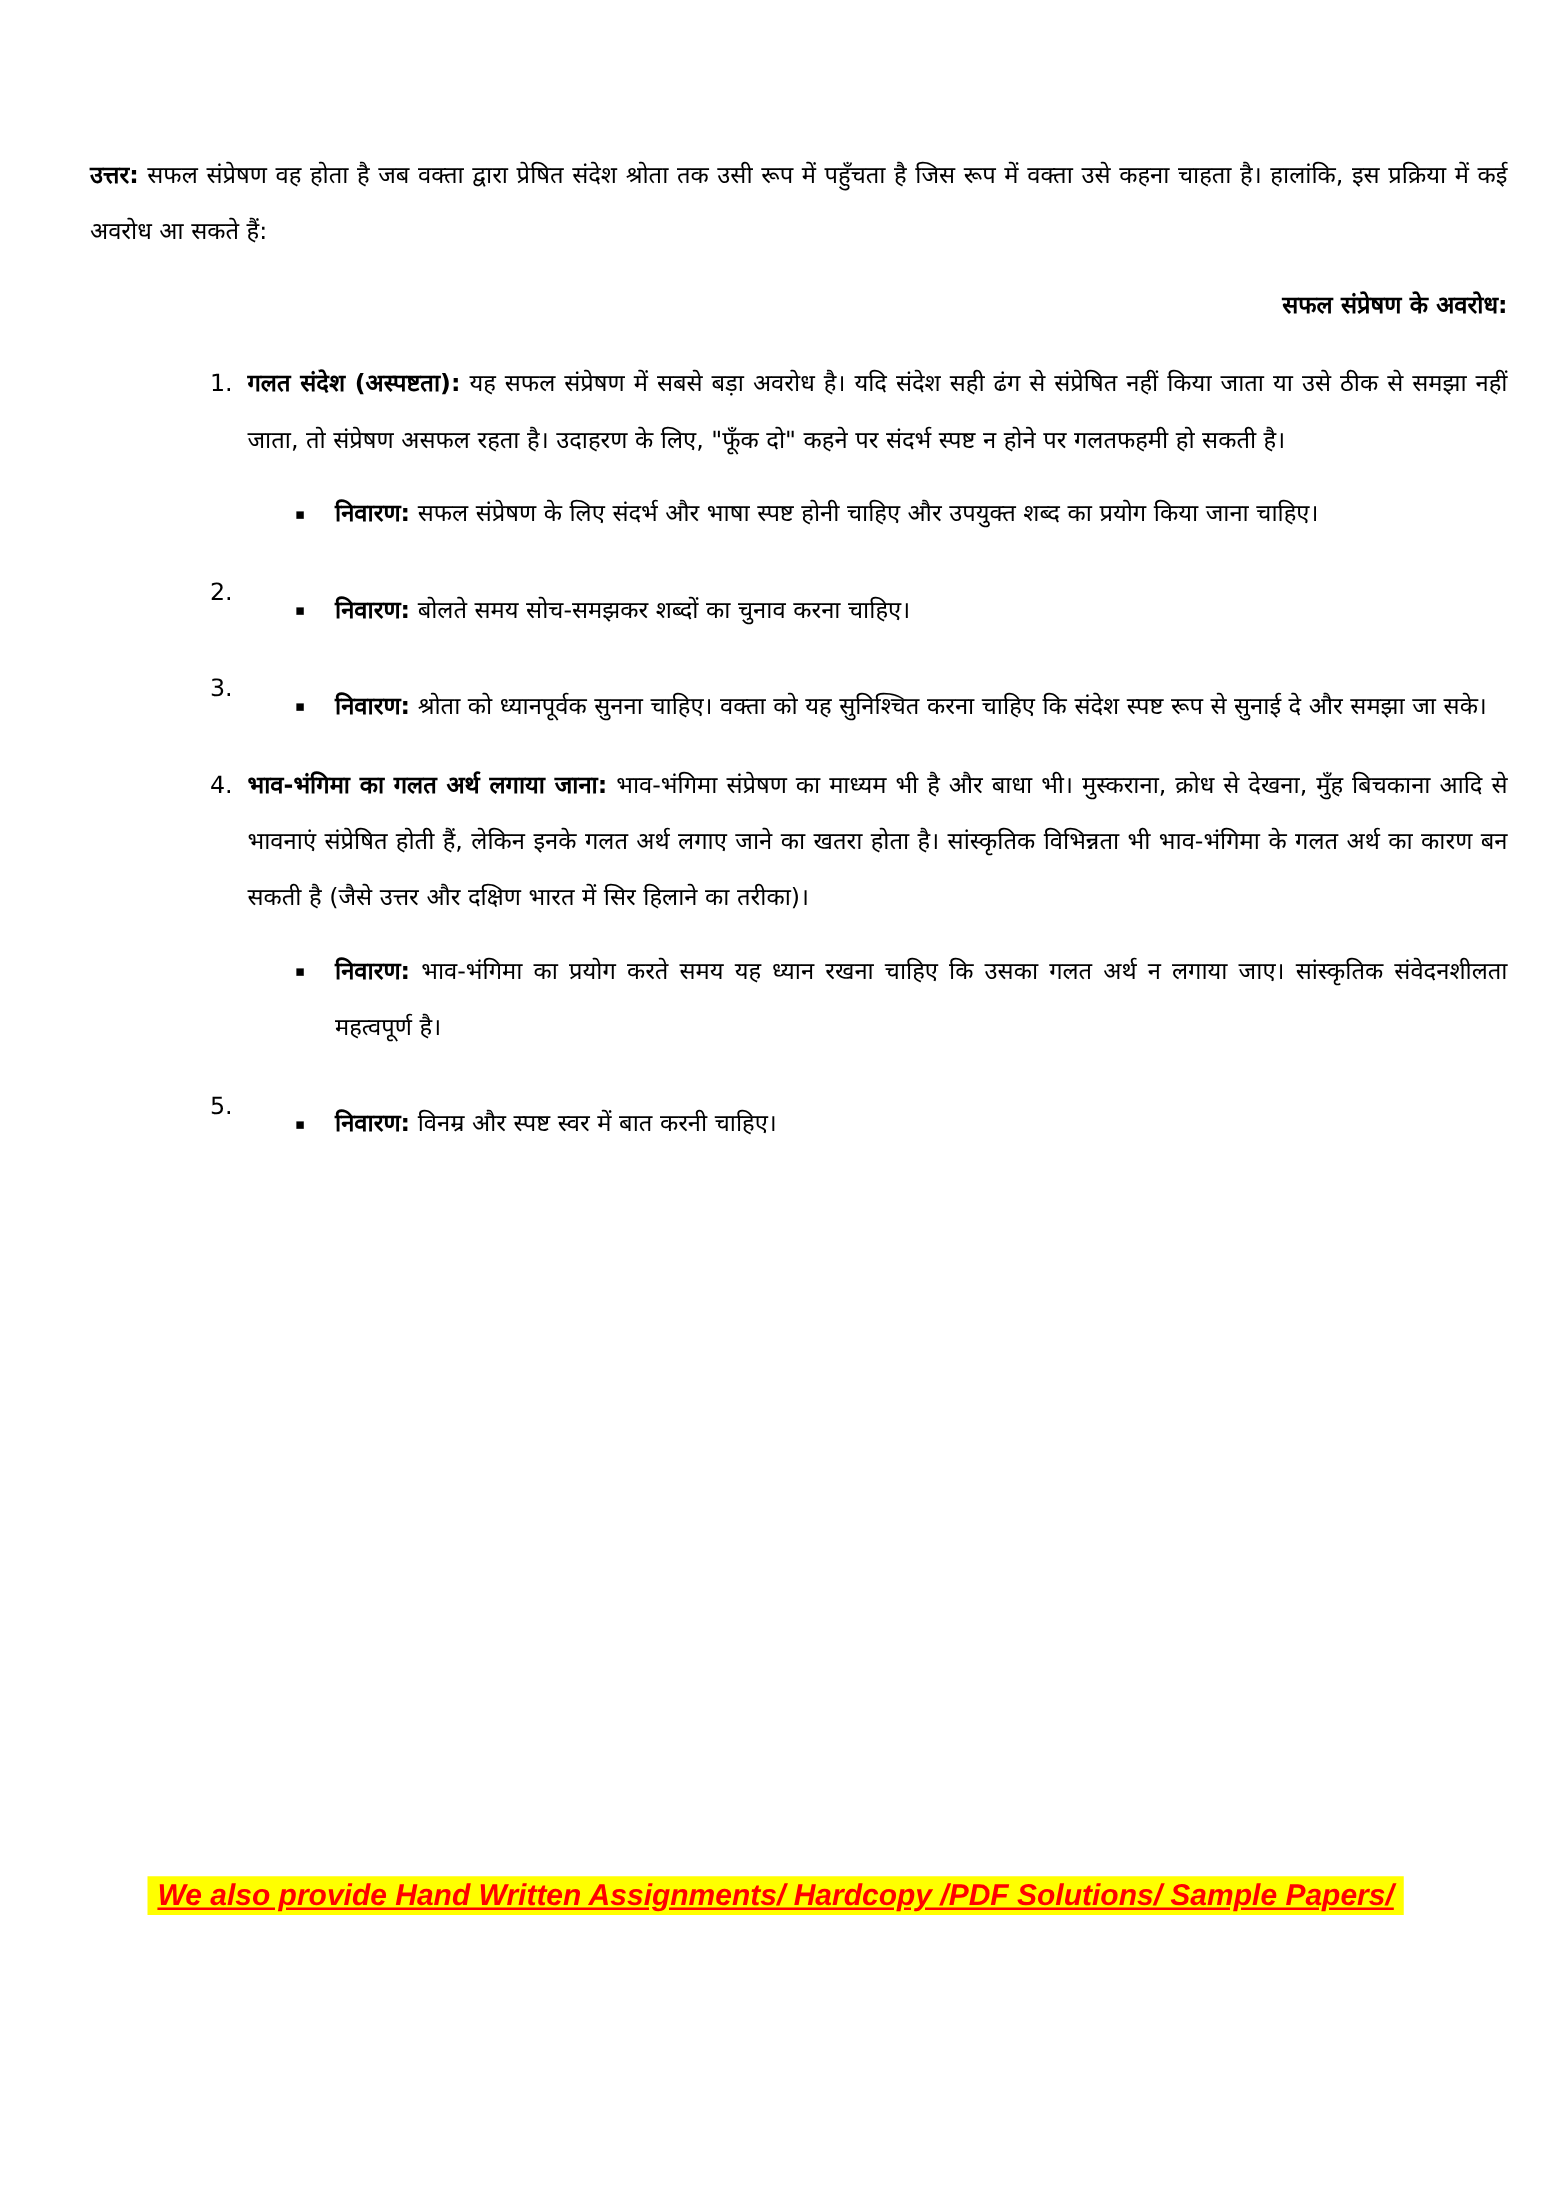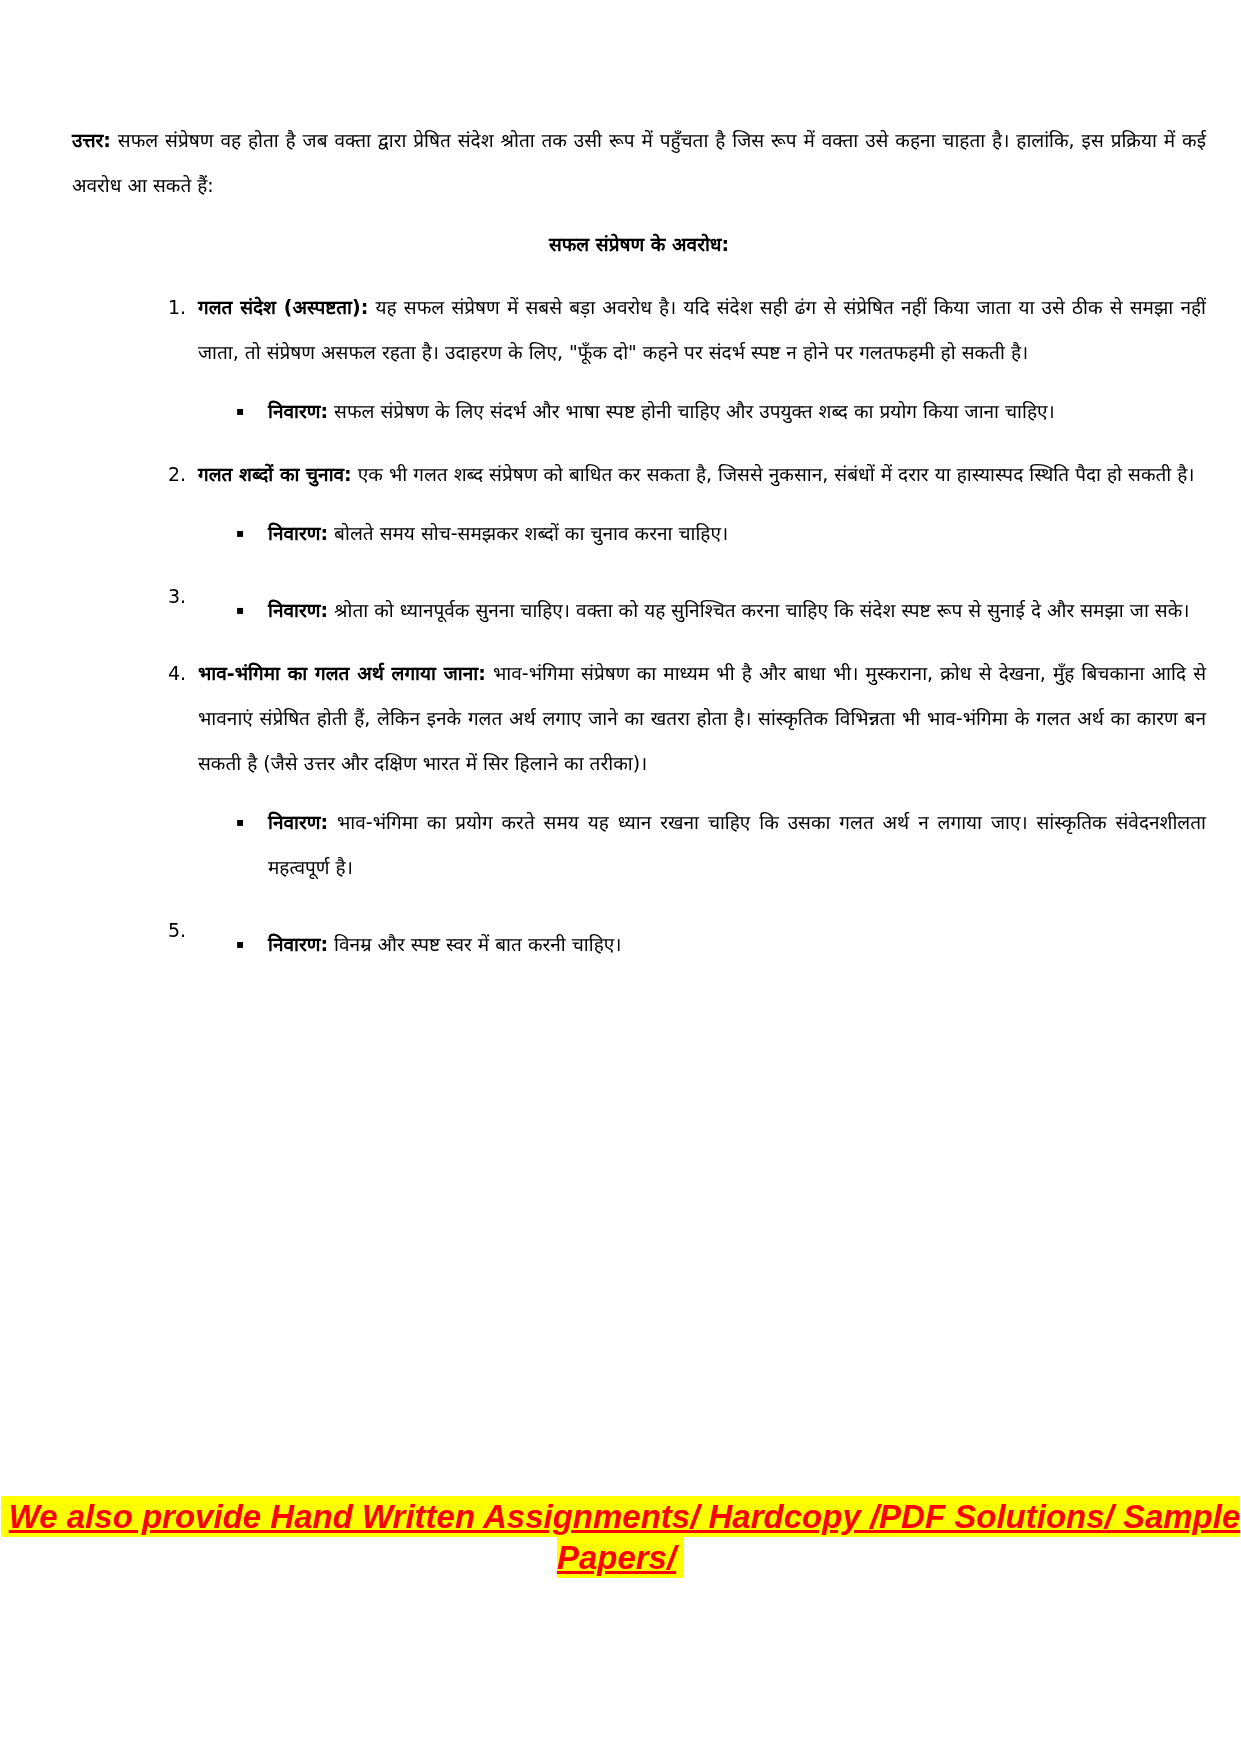--- a/index.html
+++ b/index.html
@@ -16,21 +16,21 @@
   .page {
     padding: 118px 35px 0 72px;
     font-size: 19px;
     line-height: 45px;
   }
   .para { margin: 0; text-align: justify; }
   .b { font-weight: bold; }
   .intro { margin-bottom: 14px; }
   .heading {
     font-weight: bold;
-    text-align: center;
+    text-align: right;
     margin: 0 0 18px 0;
   }
   .item {
     display: flex;
     margin-bottom: 18px;
   }
   .num {
     flex: 0 0 30px;
     margin-left: 96px;
   }
@@ -48,21 +48,21 @@
   .remedy .para { flex: 1; min-width: 0; }
   .footer {
     position: absolute;
     top: 1496px;
     left: 0;
     right: 0;
     text-align: center;
     font-family: "Liberation Sans", sans-serif;
     font-weight: bold;
     font-style: italic;
-    font-size: 33px;
+    font-size: 24px;
     line-height: 41px;
   }
   .hl {
     background: #ffff00;
     color: #ff0000;
     text-decoration: underline;
     padding: 2px 8px;
   }
 </style>
 </head>
@@ -90,24 +90,20 @@
           <span class="b">निवारण:</span>
           <span>सफल संप्रेषण के लिए संदर्भ और भाषा स्पष्ट होनी चाहिए और उपयुक्त शब्द का प्रयोग किया जाना चाहिए।</span>
         </p>
       </div>
     </div>
   </div>
 
   <div class="item">
     <span class="num">2.</span>
     <div class="item-content">
-      <p class="para">
-        <span class="b">गलत शब्दों का चुनाव:</span>
-        <span>एक भी गलत शब्द संप्रेषण को बाधित कर सकता है, जिससे नुकसान, संबंधों में दरार या हास्यास्पद स्थिति पैदा हो सकती है।</span>
-      </p>
       <div class="remedy">
         <span class="bullet">▪</span>
         <p class="para">
           <span class="b">निवारण:</span>
           <span>बोलते समय सोच-समझकर शब्दों का चुनाव करना चाहिए।</span>
         </p>
       </div>
     </div>
   </div>
 

